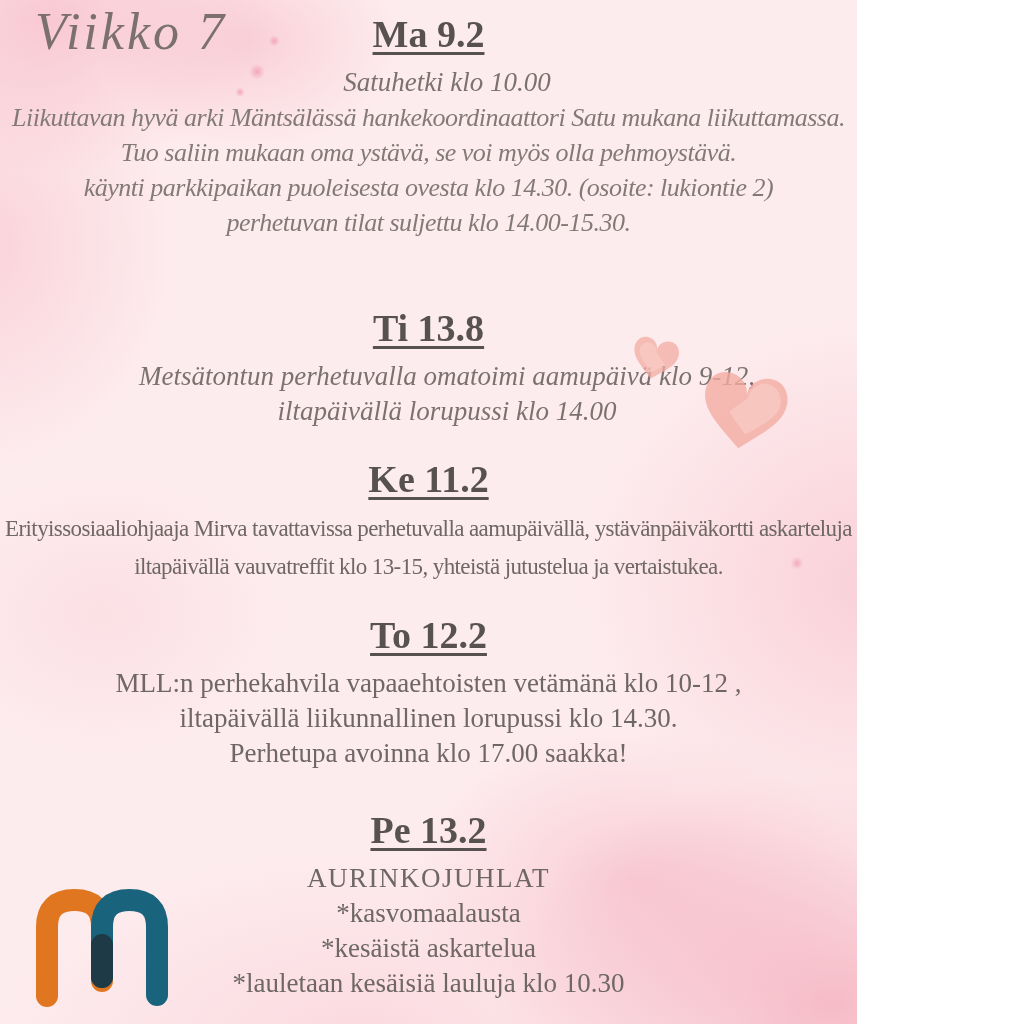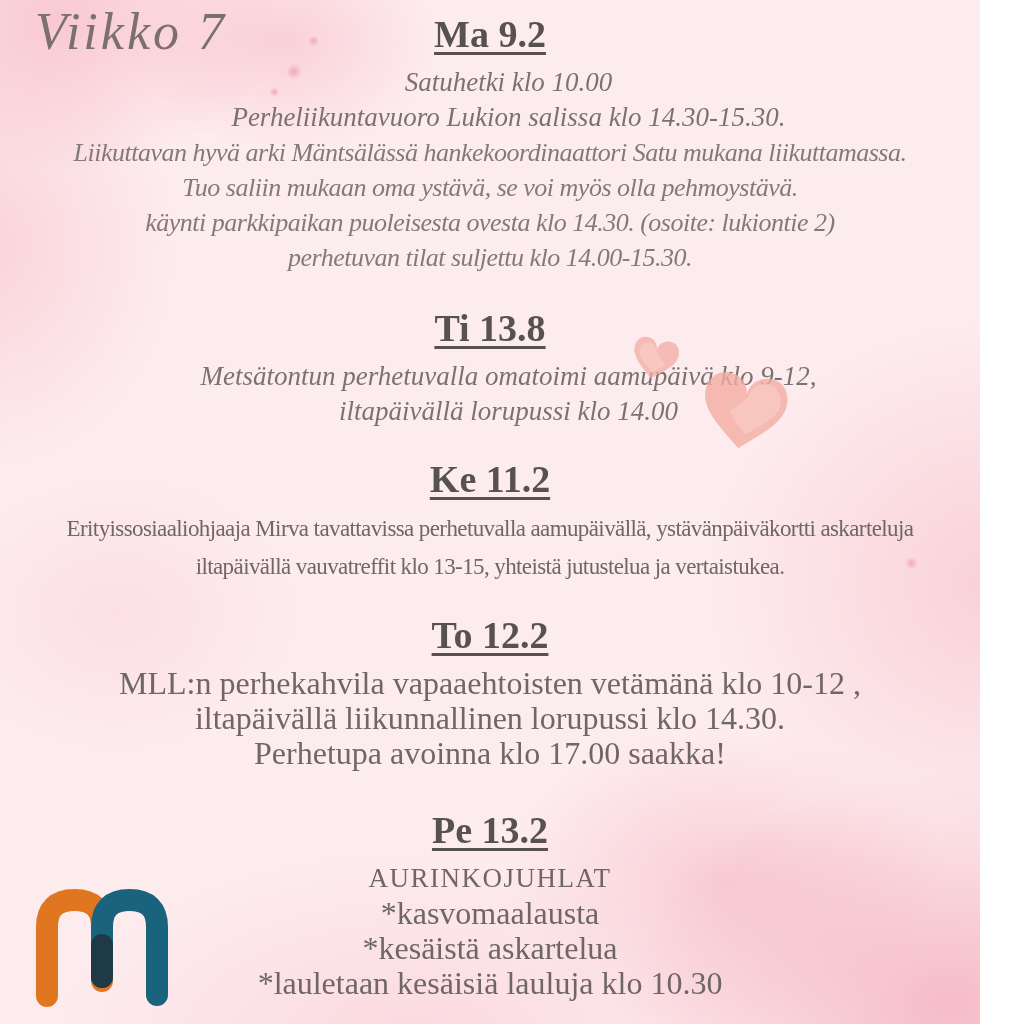--- a/index.html
+++ b/index.html
@@ -3,21 +3,21 @@
 <meta charset="utf-8">
 <style>
   html, body { margin: 0; padding: 0; }
   body {
     width: 1024px; height: 1024px;
     overflow: hidden;
     font-family: "Liberation Serif", serif;
   }
   .poster {
     position: relative;
-    width: 980px; height: 1024px;
+    width: 857px; height: 1024px;
     background-color: #fdecee;
     background-image:
       radial-gradient(ellipse 320px 220px at 6% 2%,  rgba(246,176,190,0.60), transparent 70%),
       radial-gradient(ellipse 280px 320px at -2% 24%, rgba(247,190,201,0.55), transparent 70%),
       radial-gradient(ellipse 220px 160px at 29% 4%,  rgba(244,168,184,0.40), transparent 70%),
       radial-gradient(ellipse 10px 10px at 30% 7%,   rgba(240,150,170,0.8), transparent 80%),
       radial-gradient(ellipse 7px 7px at 32% 4%,     rgba(240,150,170,0.8), transparent 80%),
       radial-gradient(ellipse 6px 6px at 28% 9%,     rgba(240,150,170,0.8), transparent 80%),
       radial-gradient(ellipse 8px 8px at 93% 55%,    rgba(240,150,170,0.7), transparent 80%),
       radial-gradient(ellipse 420px 380px at 102% 57%, rgba(247,190,201,0.60), transparent 70%),
@@ -43,39 +43,38 @@
     text-underline-offset: 5px;
     text-decoration-thickness: 2.5px;
   }
   .line {
     margin: 0; line-height: 35px;
     color: #7b7270;
     white-space: nowrap;
   }
   .line.it  { font-style: italic; font-size: 27px; padding-left: 37px; }
   .line.itc { font-style: italic; font-size: 26px; letter-spacing: -0.5px; color: #837a78; }
-  .line.rg  { font-size: 32px; color: #6f6765; }
+  .line.rg  { font-size: 27px; color: #6f6765; }
   .line.rg-sm { font-size: 23px; letter-spacing: -0.6px; line-height: 38px; color: #6f6765; }
   .line.caps { font-size: 27px; letter-spacing: 1.5px; color: #6f6765; }
   .hearts { position: absolute; }
   #heart-small { left: 630px; top: 330px; transform: rotate(12deg); }
   #heart-big   { left: 696px; top: 366px; transform: rotate(9deg); }
   .logo { position: absolute; left: 34px; top: 886px; }
 </style>
 </head>
 <body>
 
 <div class="poster">
 
   <div class="title">Viikko 7</div>
 
   <section class="day" style="top:12px">
     <h2 class="day-heading">Ma 9.2</h2>
     <p class="line it">Satuhetki klo 10.00</p>
-    <p class="line it">Perheliikuntavuoro Lukion salissa klo 14.30-15.30.</p>
     <p class="line itc">Liikuttavan hyvä arki Mäntsälässä hankekoordinaattori Satu mukana liikuttamassa.</p>
     <p class="line itc">Tuo saliin mukaan oma ystävä, se voi myös olla pehmoystävä.</p>
     <p class="line itc">käynti parkkipaikan puoleisesta ovesta klo 14.30. (osoite: lukiontie 2)</p>
     <p class="line itc">perhetuvan tilat suljettu klo 14.00-15.30.</p>
   </section>
 
   <section class="day" style="top:306px">
     <h2 class="day-heading">Ti 13.8</h2>
     <p class="line it">Metsätontun perhetuvalla omatoimi aamupäivä klo 9-12,</p>
     <p class="line it">iltapäivällä lorupussi klo 14.00</p>

